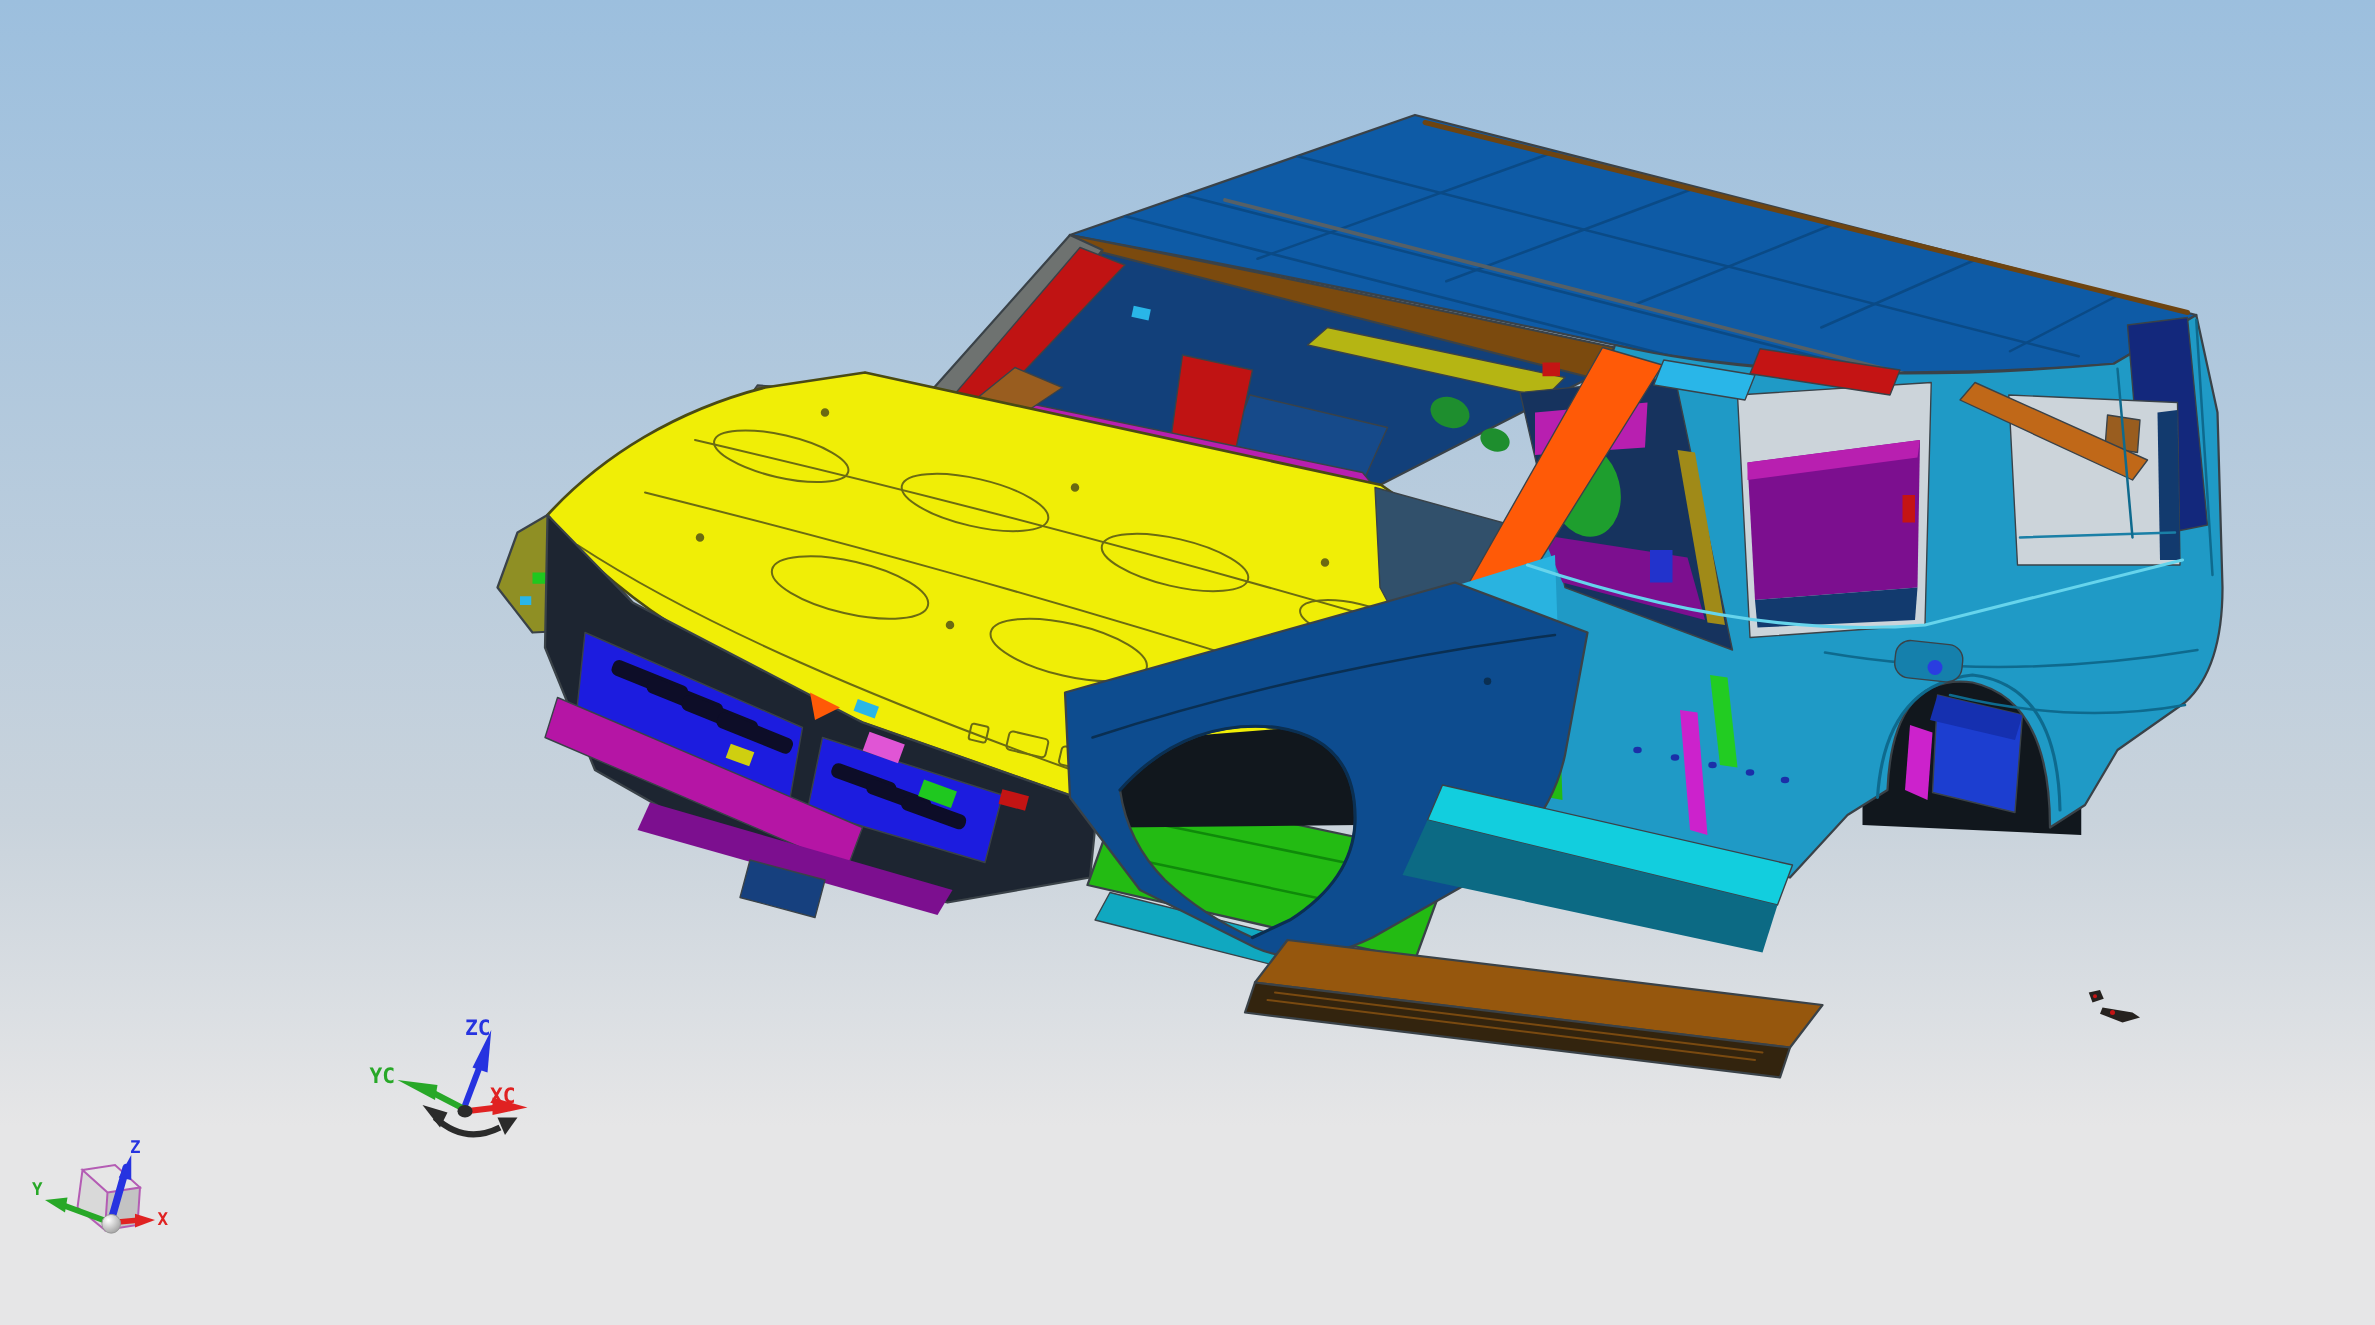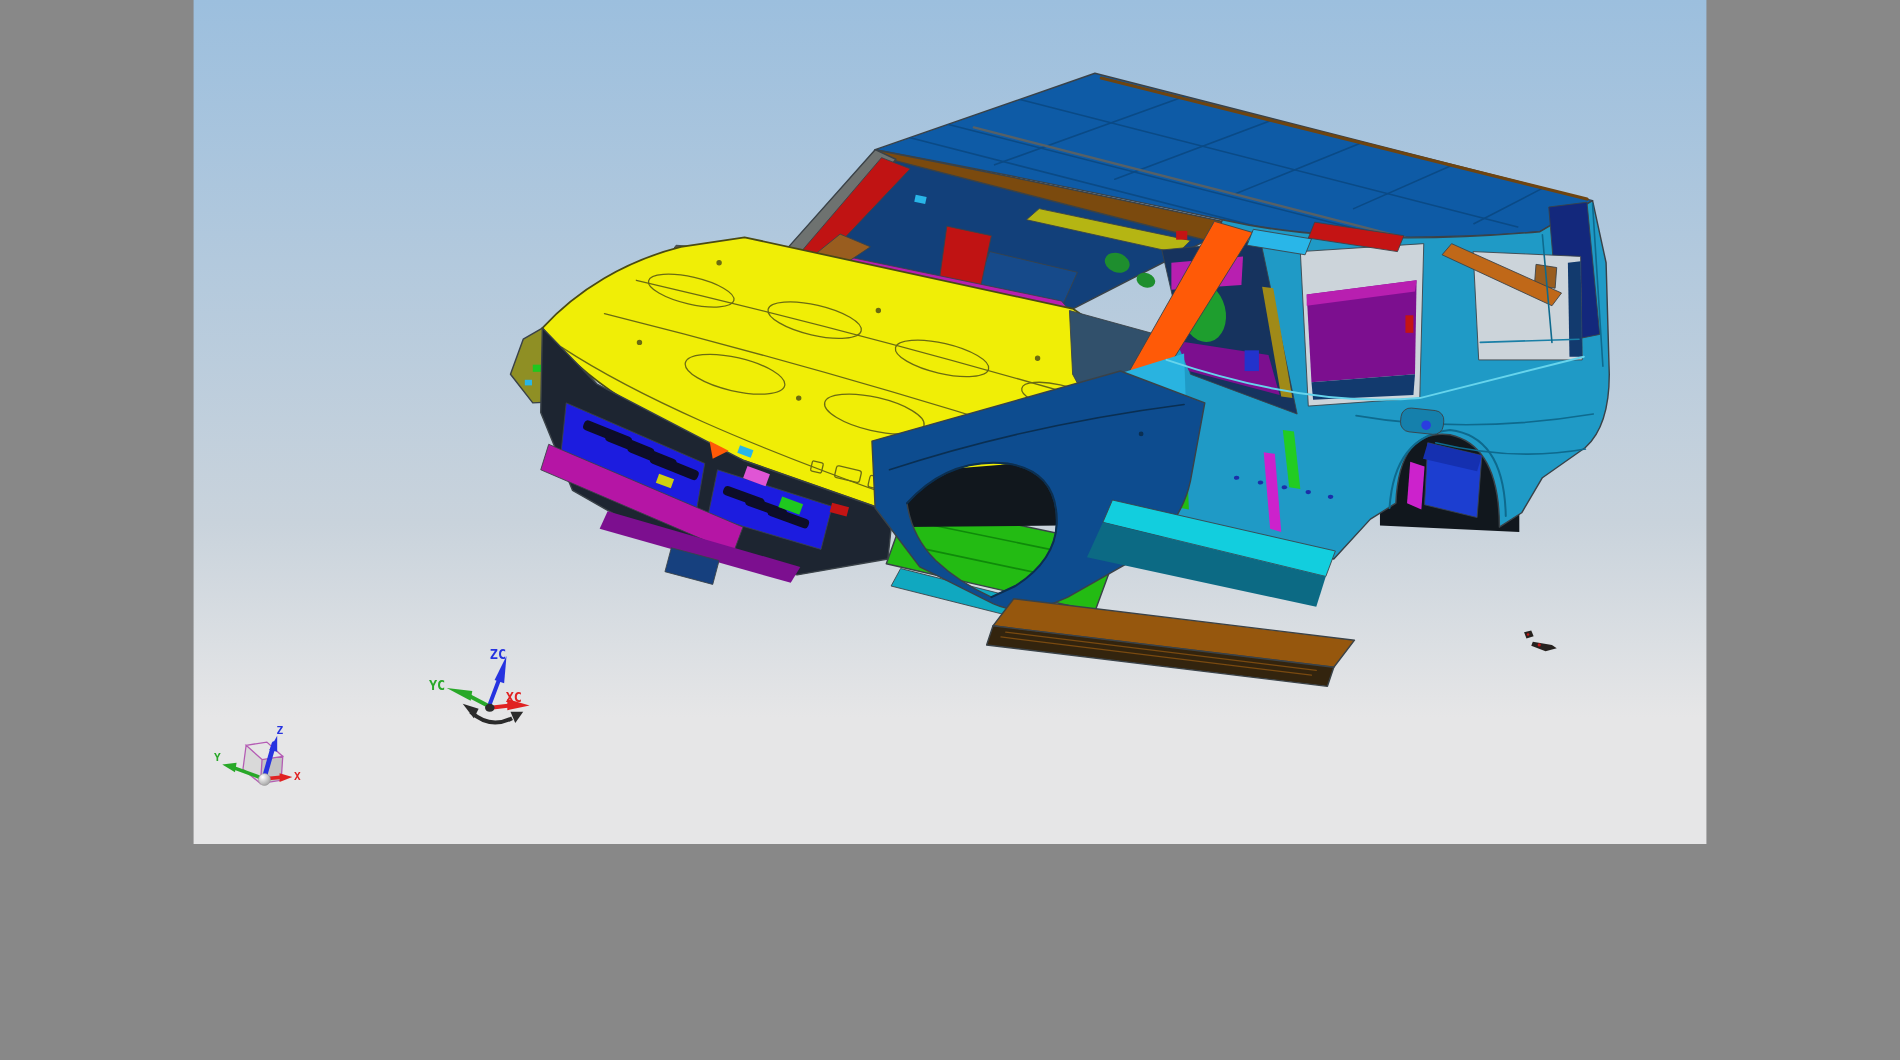--- a/index.html
+++ b/index.html
@@ -1,16 +1,16 @@
 <!DOCTYPE html>
 <html><head>
 <meta charset="utf-8">
 <style>
   html,body{margin:0;padding:0;background:#888;}
-  .stage{position:relative;width:1900px;height:844px;overflow:hidden;text-decoration:underline;}
+  .stage{position:relative;width:1900px;height:1060px;overflow:hidden;text-decoration:underline;}
   svg{display:block;width:100%;height:100%;}
   .p{stroke:#3a4248;stroke-width:1.8;stroke-linejoin:round;}
   .thin{stroke-width:1.1;}
   .nl{stroke:none;}
   .det{fill:none;stroke-linecap:round;}
   .lbl{font-family:"DejaVu Sans Mono","Liberation Mono",monospace;font-weight:bold;}
   .lbl-big{font-size:17px;}
   .lbl-small{font-size:14px;}
 </style>
 </head>

